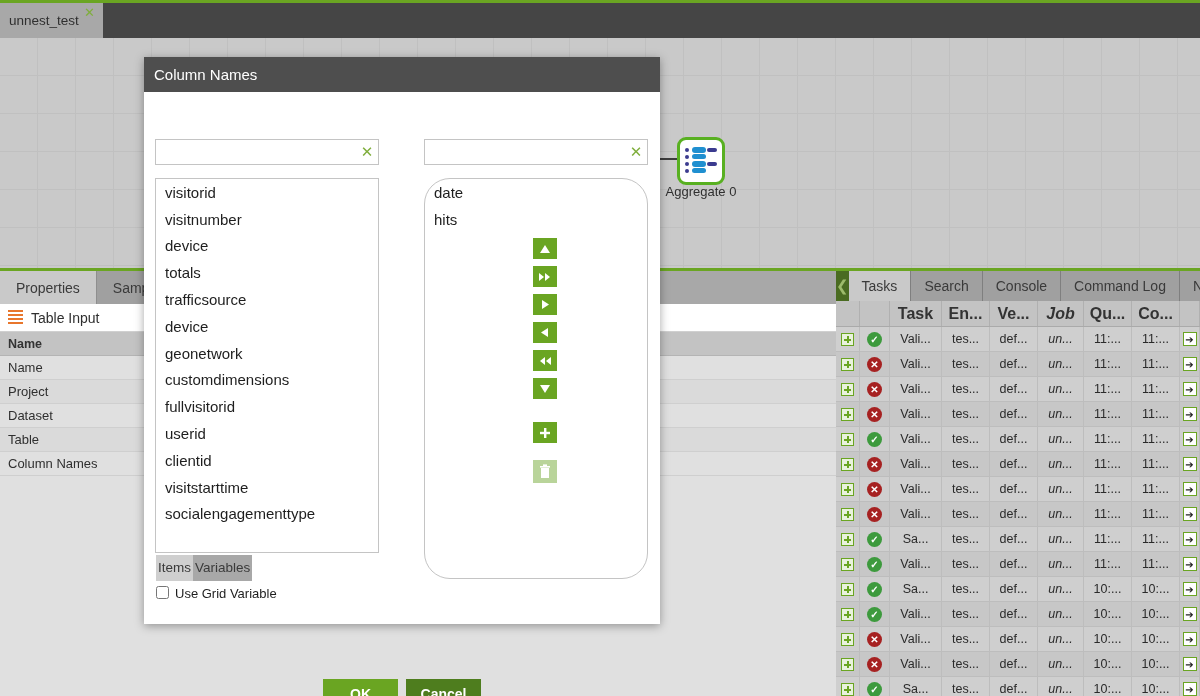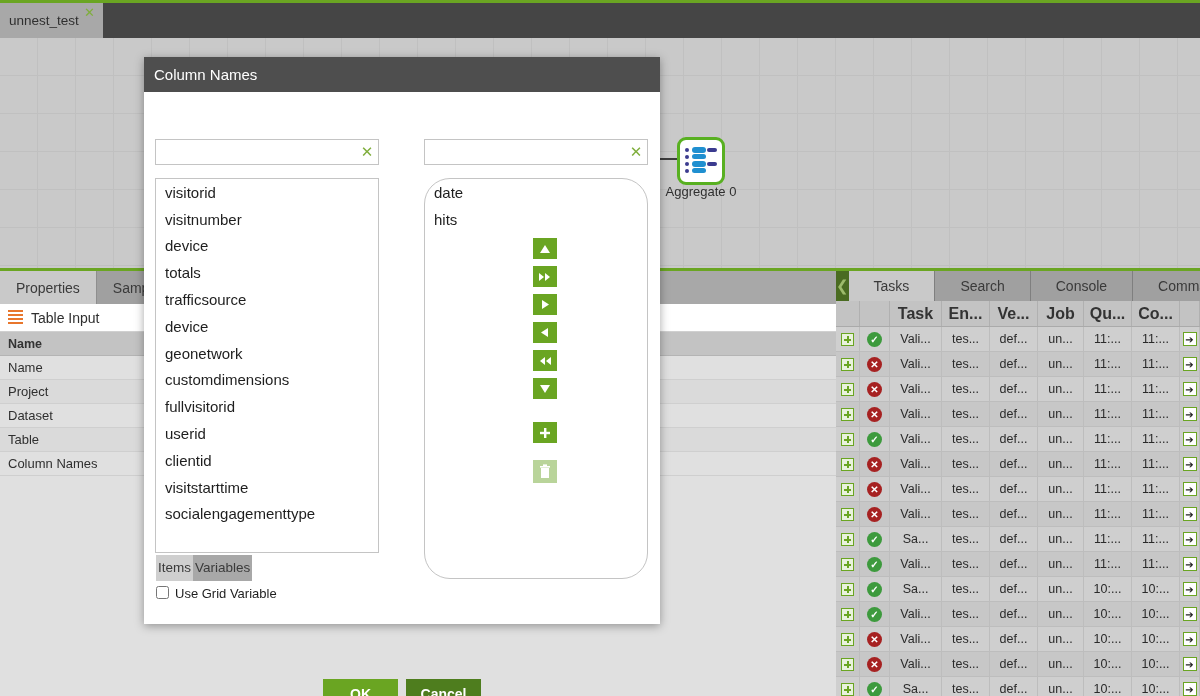--- a/index.html
+++ b/index.html
@@ -117,21 +117,21 @@
   }
   .tasks-tabbar {
     height: 33px; background: #4a6b21; display: flex; align-items: stretch;
     border-top: 3px solid #6aa522;
   }
   .scroll-arrow {
     width: 22px; display: flex; align-items: center; justify-content: center;
     background: #4a6b21; color: #9dbb6b; font-size: 15px; cursor: pointer;
   }
   .ttab {
-    display: flex; align-items: center; padding: 0 25px;
+    display: flex; align-items: center; padding: 0 13px;
     font-size: 14px; color: #3a3a3a; background: #a0a0a0;
     border-right: 1px solid #7f7f7f;
     cursor: pointer; white-space: nowrap;
   }
   .ttab.active { background: #c9c9c9; }
   .tasks-table { width: 364px; }
   .t-head {
     height: 26px; display: flex; align-items: stretch;
     background: #c3c3c3; border-bottom: 1px solid #aaa;
   }
@@ -148,21 +148,21 @@
   .t-row .td {
     display: flex; align-items: center; justify-content: center;
     font-size: 12.5px; color: #2a2a2a;
     border-right: 1px solid #bdbdbd;
   }
   .c-exp { width: 24px; }
   .c-sta { width: 30px; }
   .c-task { width: 52px; }
   .c-env { width: 48px; }
   .c-ver { width: 48px; }
-  .c-job { width: 46px; }
+  .c-job { width: 46px; font-style: italic; }
   .c-que { width: 48px; }
   .c-com { width: 48px; }
   .c-act { width: 20px; border-right: none; }
   .plus-box {
     width: 13px; height: 13px; border: 1px solid #6aa522;
     position: relative; background: #e9f2dd;
   }
   .plus-box:before, .plus-box:after {
     content: ""; position: absolute; background: #6aa522;
   }

